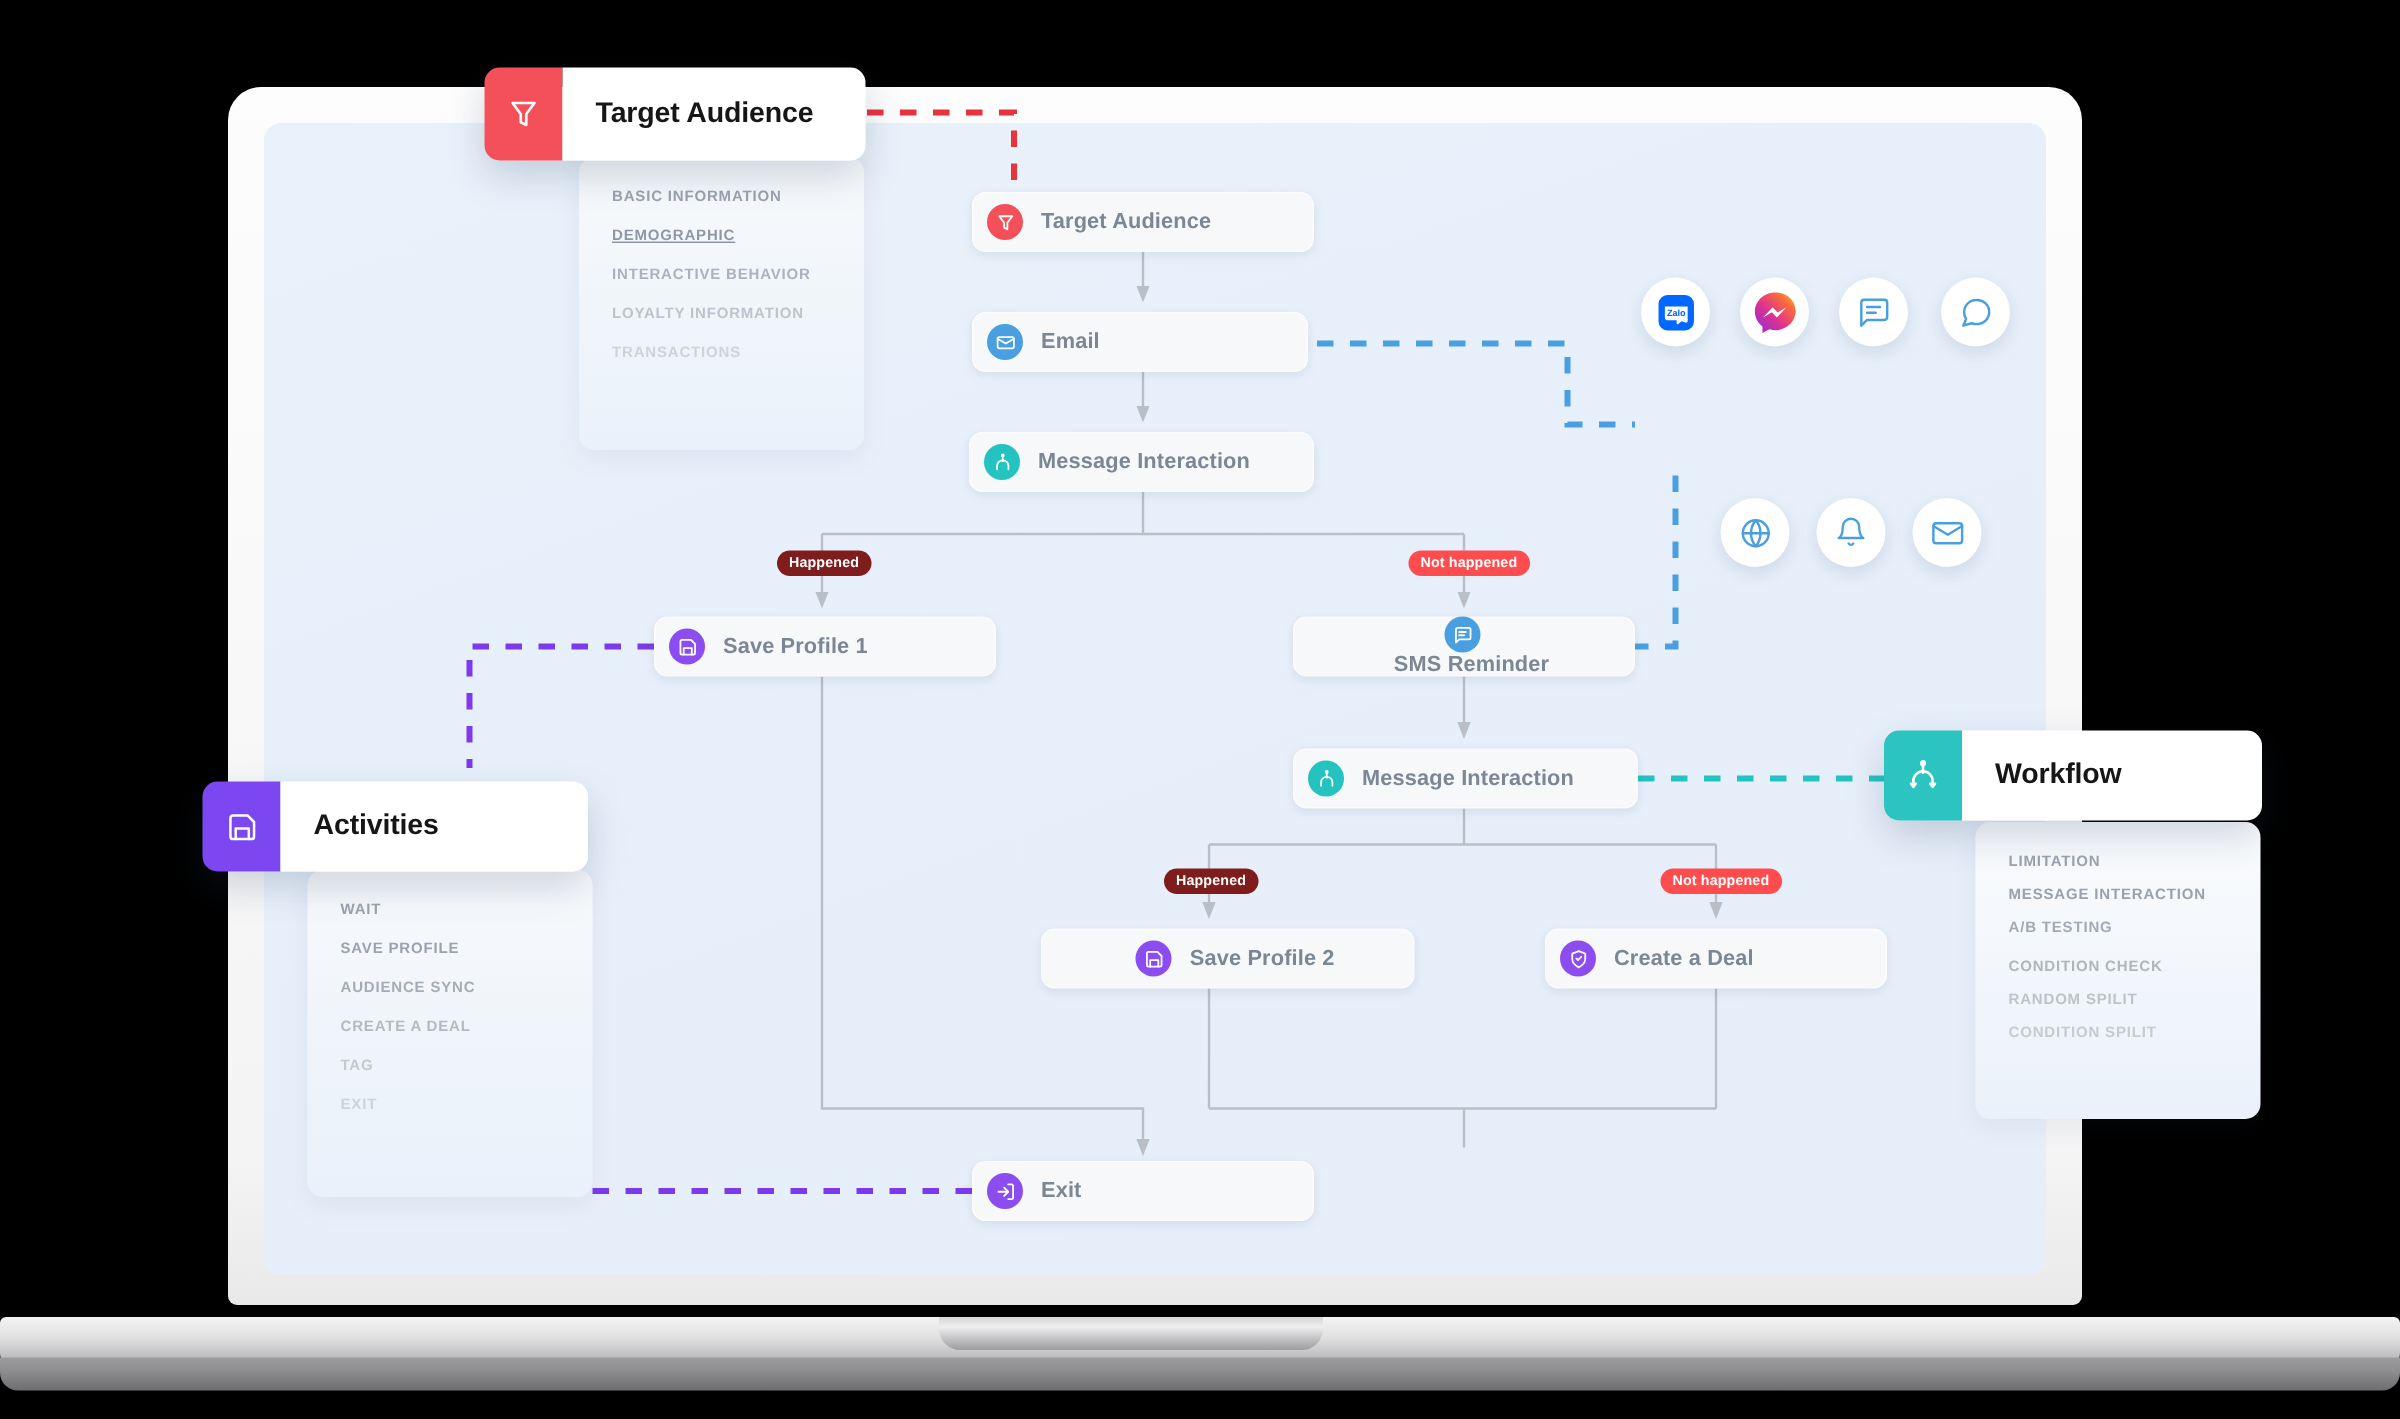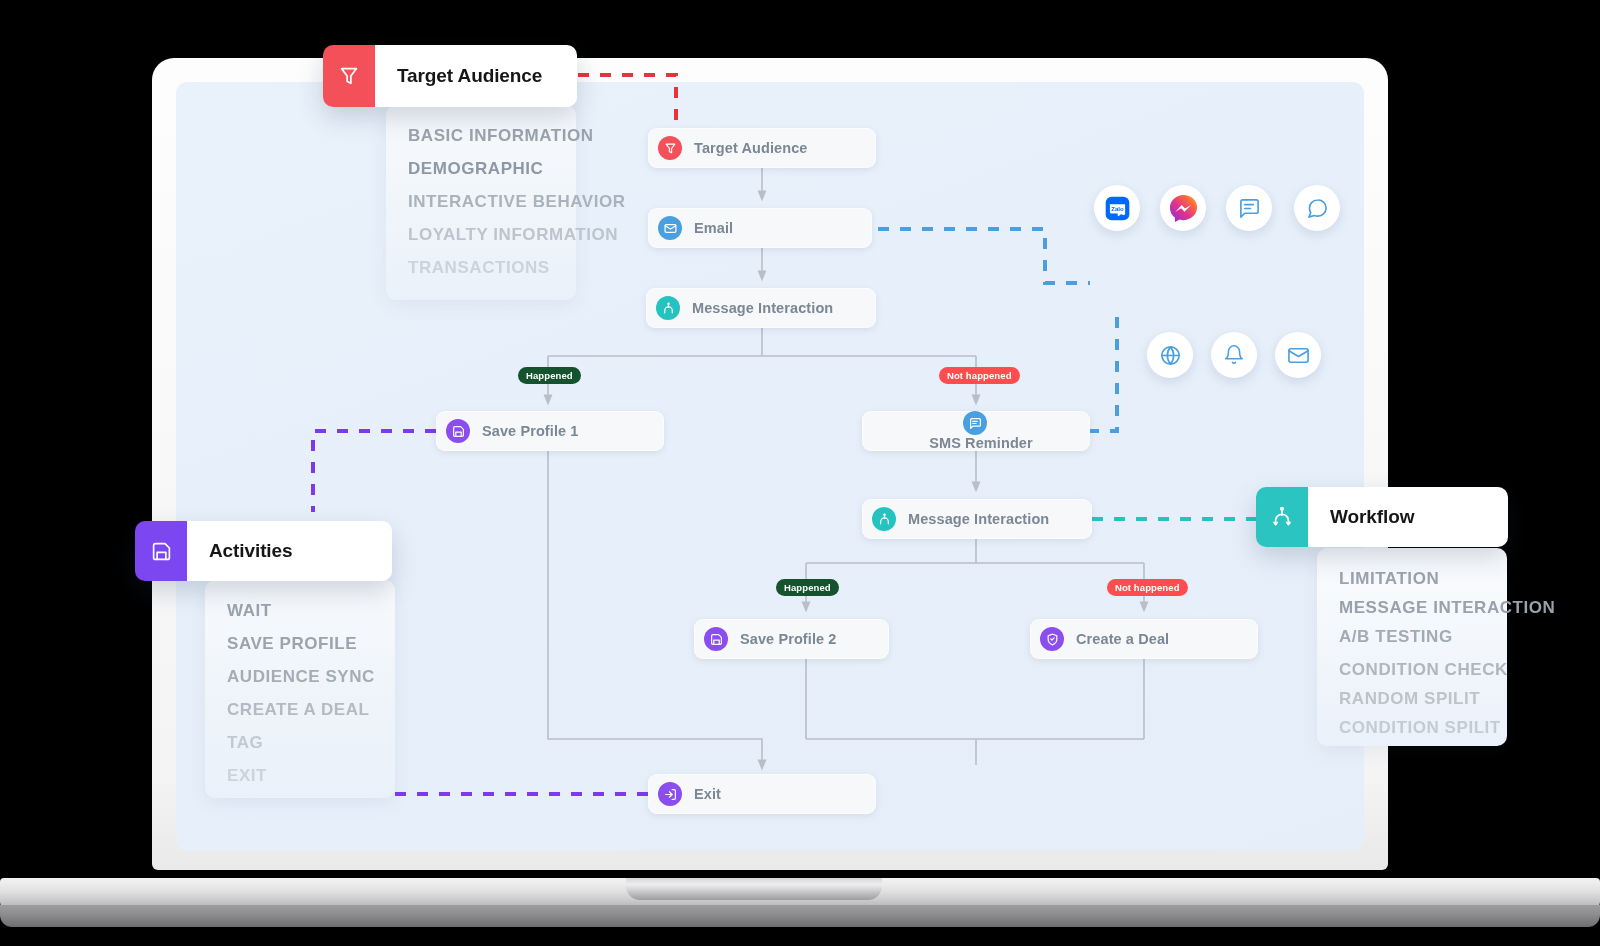--- a/index.html
+++ b/index.html
@@ -51,34 +51,34 @@
   }
   .node .nl{font-size:14.5px;color:#7b8794;font-weight:600;letter-spacing:.1px;white-space:nowrap;}
   .nb svg{display:block;}
 
   
   .pill{
     position:absolute;height:17px;border-radius:9px;display:flex;align-items:center;
     justify-content:center;padding:0 8px;font-size:9.5px;color:#fff;font-weight:600;
     letter-spacing:.1px;white-space:nowrap;box-sizing:border-box;
   }
-  .pill.ok{background:#14532d;}
+  .pill.ok{background:#7f1d1d;}
   .pill.no{background:#ff4d4f;}
 
   
   .fcard{position:absolute;display:flex;align-items:stretch;border-radius:10px;
          box-shadow:0 10px 26px rgba(40,60,95,.20);}
   .fcard .badge{width:52px;border-radius:10px 0 0 10px;display:flex;
                 align-items:center;justify-content:center;flex:0 0 52px;}
   .fcard .body{background:#fff;border-radius:0 10px 10px 0;display:flex;
                align-items:center;padding-left:22px;flex:1;}
   .fcard .body span{font-size:19px;font-weight:700;color:#161616;letter-spacing:-.1px;}
 
   .flist{position:absolute;border-radius:10px;padding:22px 0 14px 0;box-sizing:border-box;}
-  .flist .it{font-size:17px;font-weight:700;letter-spacing:.55px;line-height:1;padding:0 0 0 22px;margin-bottom:16px;white-space:nowrap;}
+  .flist .it{font-size:10px;font-weight:700;letter-spacing:.55px;line-height:1;padding:0 0 0 22px;margin-bottom:16px;white-space:nowrap;}
 
   
   .bub{position:absolute;width:46px;height:46px;border-radius:50%;background:#fff;
        box-shadow:0 4px 12px rgba(45,70,110,.14);display:flex;align-items:center;justify-content:center;}
 </style>
 </head>
 <body>
 
 <div id="stage">
 
@@ -188,21 +188,21 @@
     <span class="nb" style="background:#25c3bf;">
       <svg width="13" height="13" viewBox="0 0 24 24" fill="none" stroke="#fff" stroke-width="2.2" stroke-linecap="round" stroke-linejoin="round">
           <path d="M12 3v7"></path>
           <path d="M5 20v-4a7 7 0 0 1 7-7 7 7 0 0 1 7 7v4"></path>
           <circle cx="12" cy="3" r="1.2" fill="#fff"></circle>
         </svg>
     </span>
     <span class="nl">Message Interaction</span>
   </div>
 
-  <div class="node" style="left:694px;top:619px;width:195px;">
+  <div class="node" style="left:694px;top:619px;width:249px;justify-content:center;">
     <span class="nb" style="background:#8b4df0;">
       <svg width="13" height="13" viewBox="0 0 24 24" fill="none" stroke="#fff" stroke-width="2.2" stroke-linecap="round" stroke-linejoin="round">
           <path d="M19 21H5a2 2 0 0 1-2-2V5a2 2 0 0 1 2-2h11l5 5v11a2 2 0 0 1-2 2z"></path>
           <polyline points="17 21 17 13 7 13 7 21"></polyline>
         </svg>
     </span>
     <span class="nl">Save Profile 2</span>
   </div>
 
   <div class="node" style="left:1030px;top:619px;width:228px;">
@@ -236,21 +236,21 @@
       <span>Happened</span>
     </div>
   <div class="pill no" style="left:1107px;top:579px;">
       <span>Not happened</span>
     </div>
 
   <div class="flist" style="left:386px;top:105px;width:190px;height:195px;
               background:linear-gradient(180deg,#f8fafc 0%,#f0f5fa 55%,#e9f1fa 100%);
               box-shadow:0 6px 18px rgba(50,70,110,.07);">
     <div class="it" style="color:#9aa3ae;">BASIC INFORMATION</div>
-    <div class="it" style="color:#8e98a4;">DEMOGRAPHIC</div>
+    <div class="it" style="color:#8e98a4;text-decoration:underline;">DEMOGRAPHIC</div>
     <div class="it" style="color:#aab3bd;">INTERACTIVE BEHAVIOR</div>
     <div class="it" style="color:#bcc4cd;">LOYALTY INFORMATION</div>
     <div class="it" style="color:#ccd3db;">TRANSACTIONS</div>
   </div>
 
   <div class="fcard" style="left:323px;top:45px;width:254px;height:62px;">
     <div class="badge" style="background:#f4505a;">
       <svg width="22" height="22" viewBox="0 0 24 24" fill="none" stroke="#fff" stroke-width="1.9" stroke-linecap="round" stroke-linejoin="round">
           <polygon points="4 4 20 4 14 12 14 20 10 18 10 12 4 4"></polygon>
         </svg>

